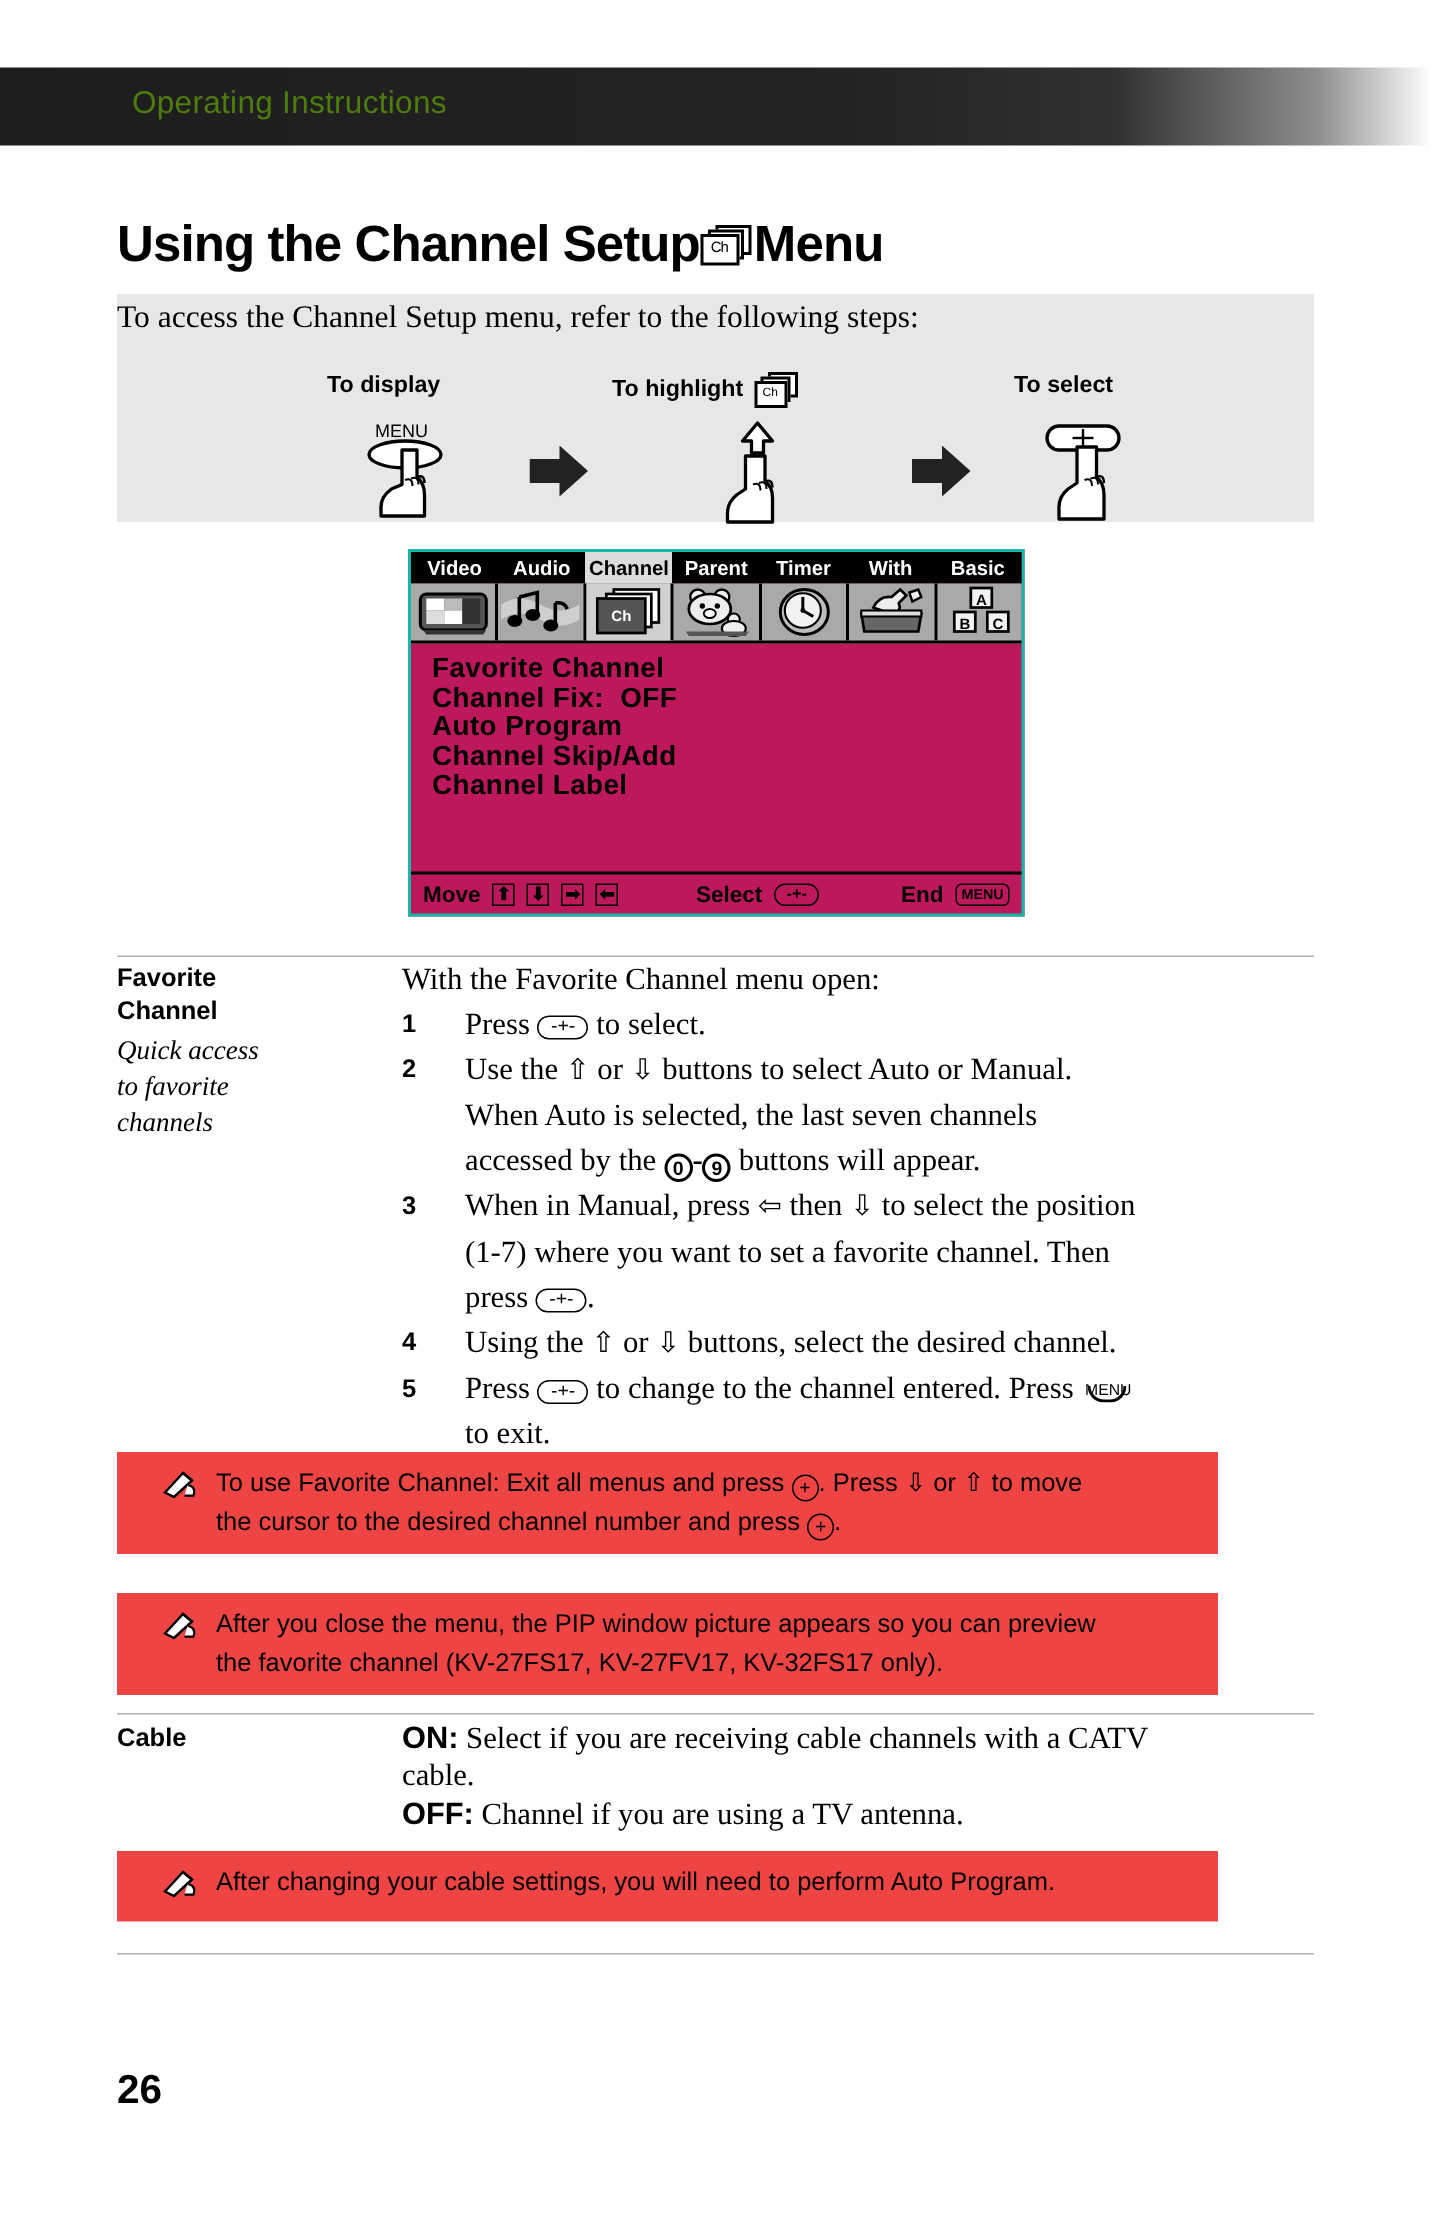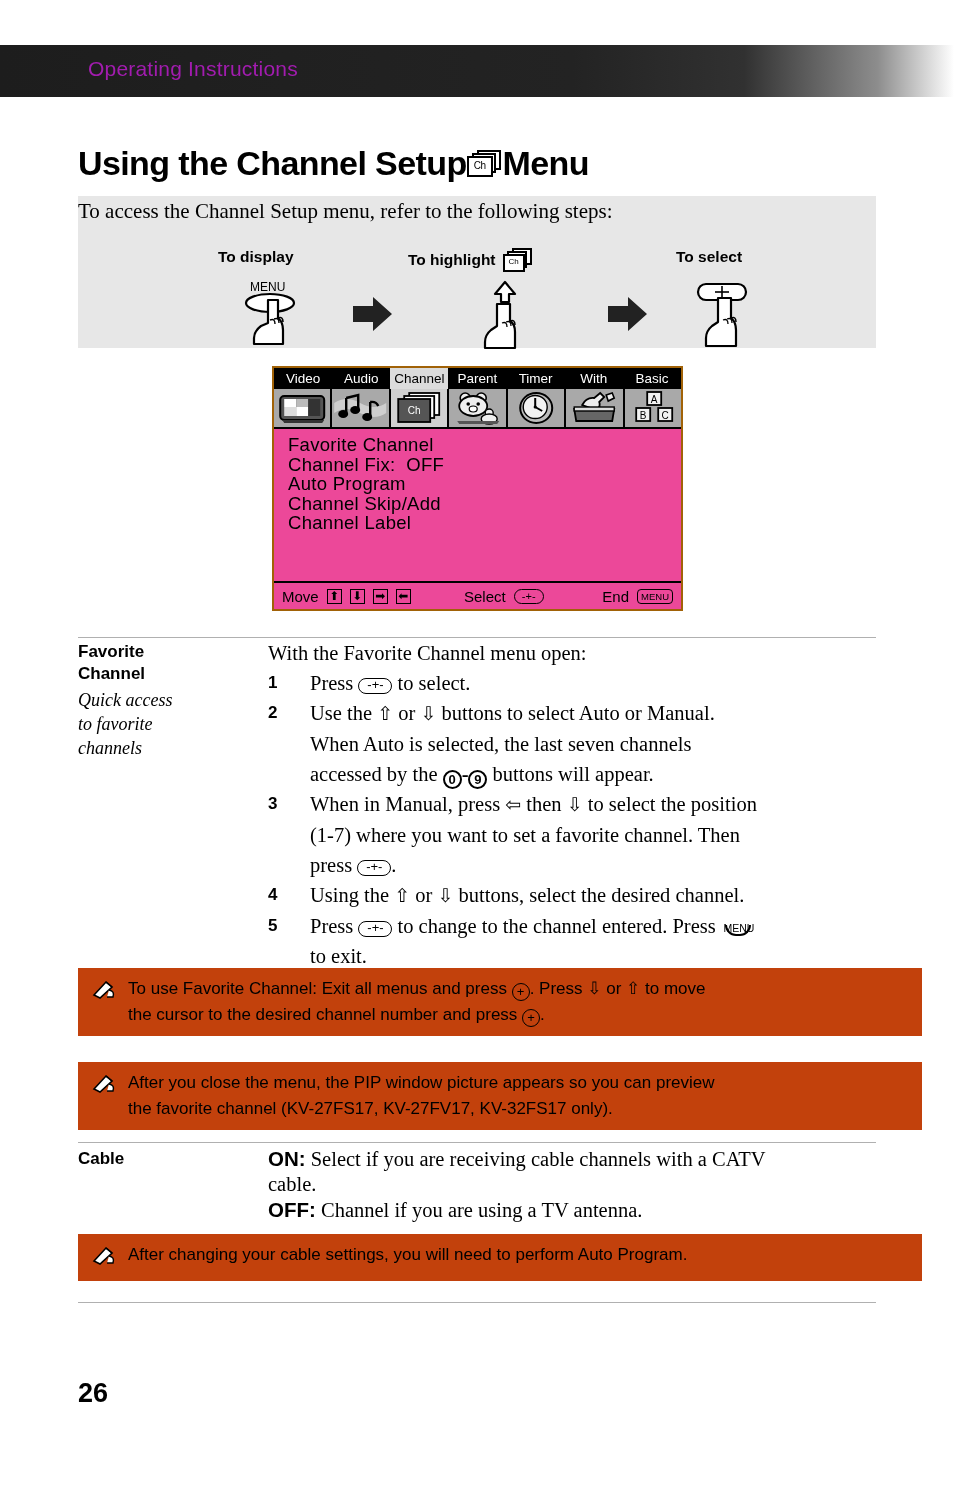--- a/index.html
+++ b/index.html
@@ -22,21 +22,21 @@
     position: absolute;
     left: 0; top: 45px;
     width: 954px; height: 52px;
     background: linear-gradient(to right, #1d1d1d 0%, #232323 60%, #313131 78%, #8d8d8d 92%, #ffffff 100%);
   }
   .header-title {
     position: absolute;
     left: 88px; top: 57px;
     font-family: "Liberation Sans", sans-serif;
     font-size: 21px;
-    color: #a21caf;
+    color: #4d7c0f;
     letter-spacing: 0.2px;
   }
 
   
   .page-title {
     position: absolute;
     left: 78px; top: 144px;
     font-family: "Liberation Sans", sans-serif;
     font-weight: bold;
     font-size: 34px;
@@ -91,24 +91,25 @@
   }
 
   
   .arrow-svg { position: absolute; }
 
   
   .osd {
     position: absolute;
     left: 272px; top: 366px;
     width: 411px; height: 245px;
-    background: #ec4899;
-    border: 2px solid #a16207;
-    box-sizing: border-box;
-    font-family: "Liberation Sans", sans-serif;
+    background: #be185d;
+    border: 2px solid #14b8a6;
+    box-sizing: border-box;
+    font-family: "Liberation Sans", sans-serif;
+    font-weight: bold;
   }
   .osd-tabs {
     display: flex;
     height: 21px;
     background: #000;
   }
   .osd-tab {
     flex: 1 1 0;
     color: #ffffff;
     font-size: 13.5px;
@@ -287,27 +288,27 @@
     font-family: "Liberation Sans", sans-serif;
     font-size: 10.5px;
     text-align: center;
   }
   .g-arrow { font-size: 19px; }
 
   
   .note {
     position: absolute;
     left: 78px;
-    width: 844px;
-    background: #c2410c;
+    width: 734px;
+    background: #ef4444;
     font-family: "Liberation Sans", sans-serif;
     font-size: 17px;
     line-height: 26px;
     box-sizing: border-box;
-    padding: 8px 14px 8px 14px;
+    padding: 8px 14px 8px 30px;
   }
   .note-inner { display: flex; gap: 12px; }
   .note-icon { flex: 0 0 24px; padding-top: 3px; }
   .note-text { flex: 1 1 auto; }
 
   .bold-sans { font-family: "Liberation Sans", sans-serif; font-weight: bold; }
 
   .page-num {
     position: absolute;
     left: 78px; top: 1378px;

